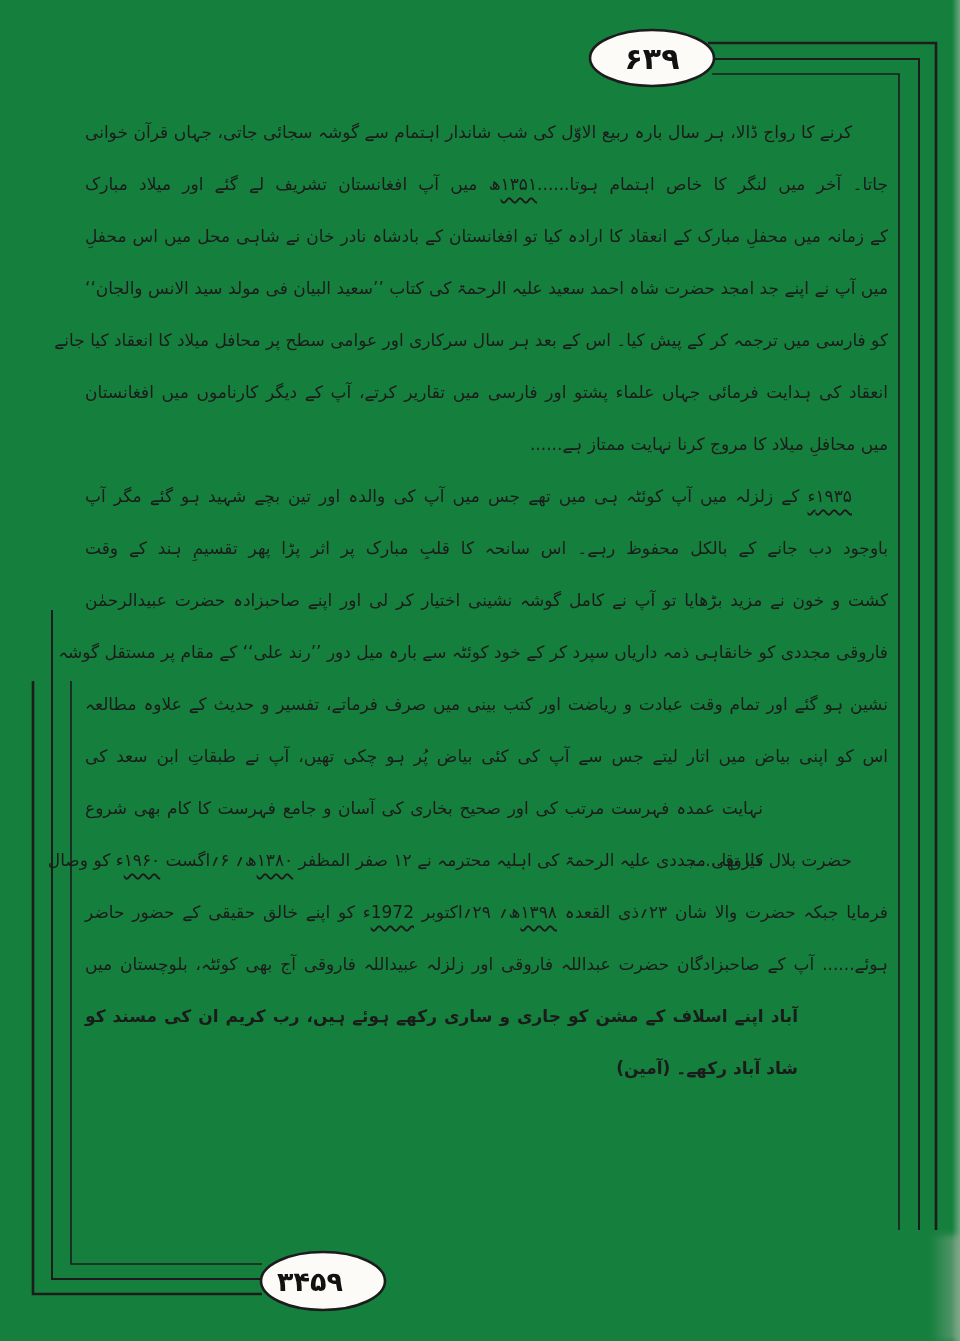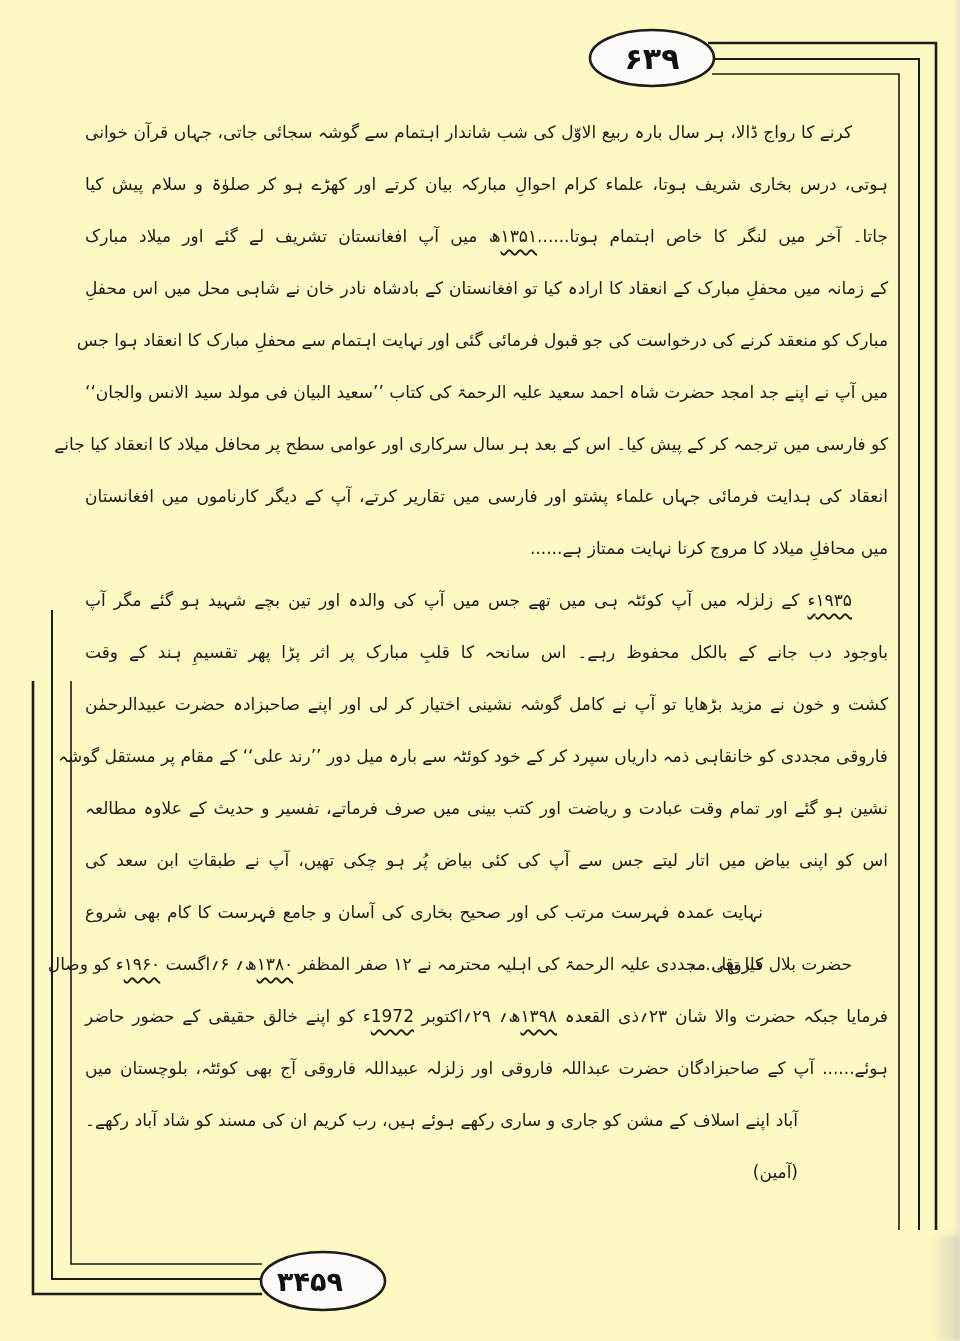--- a/index.html
+++ b/index.html
@@ -1,19 +1,19 @@
 <!DOCTYPE html>
 <html lang="ur" dir="rtl"><head>
 <meta charset="utf-8">
 <style>
   html,body{margin:0;padding:0;background:#e9e7e2;}
   .page{
     position:relative;
     width:960px;height:1341px;
-    background:#fef9c3;
+    background:#15803d;
     overflow:hidden;
     font-family:"DejaVu Sans","DejaVu Serif",sans-serif;
     color:#161616;
   }
   .frame{position:absolute;inset:0;pointer-events:none;}
   .badge{
     position:absolute;
     display:flex;align-items:center;justify-content:center;
     font-weight:bold;
     color:#111;
@@ -30,21 +30,21 @@
     height:52px;line-height:52px;
     font-size:17px;
     white-space:nowrap;
     text-align:justify;
     text-align-last:justify;
     color:#1b1b1b;
   }
   .line.indent{padding-right:36px;}
   .line.final{text-align-last:right;white-space:normal;}
   .line.inset-18{padding-right:125px;}
-  .line.inset-22{padding-right:90px;}
+  .line.inset-22{padding-right:90px;font-weight:bold;}
   u{
     text-decoration-line:underline;
     text-decoration-style:wavy;
     text-decoration-thickness:1.5px;
     text-underline-offset:7px;
   }
   .scan-shadow{
     position:absolute;right:0;top:1235px;width:30px;height:106px;
     background:linear-gradient(to left,#b9b6b0,rgba(185,182,176,0));
     opacity:.5;filter:blur(3px);
@@ -72,24 +72,22 @@
 
     <ellipse cx="652" cy="58" rx="62" ry="28" fill="#fcfbf8" stroke-width="2.6"></ellipse>
     <ellipse cx="323" cy="1281" rx="62" ry="29" fill="#fcfbf8" stroke-width="2.6"></ellipse>
   </svg>
 
   <div class="badge badge-top">۶۳۹</div>
   <div class="badge badge-bottom">۳۴۵۹</div>
 
   <div class="textcol">
     <div class="line indent">کرنے کا رواج ڈالا، ہر سال بارہ ربیع الاوّل کی شب شاندار اہتمام سے گوشہ سجائی جاتی، جہاں قرآن خوانی</div>
-    <div class="line">ہوتی، درس بخاری شریف ہوتا، علماء کرام احوالِ مبارکہ بیان کرتے اور کھڑے ہو کر صلوٰۃ و سلام پیش کیا</div>
     <div class="line">جاتا۔ آخر میں لنگر کا خاص اہتمام ہوتا......<u>۱۳۵۱</u>ھ میں آپ افغانستان تشریف لے گئے اور میلاد مبارک</div>
     <div class="line">کے زمانہ میں محفلِ مبارک کے انعقاد کا ارادہ کیا تو افغانستان کے بادشاہ نادر خان نے شاہی محل میں اس محفلِ</div>
-    <div class="line">مبارک کو منعقد کرنے کی درخواست کی جو قبول فرمائی گئی اور نہایت اہتمام سے محفلِ مبارک کا انعقاد ہوا جس</div>
     <div class="line">میں آپ نے اپنے جد امجد حضرت شاہ احمد سعید علیہ الرحمۃ کی کتاب ’’سعید البیان فی مولد سید الانس والجان‘‘</div>
     <div class="line">کو فارسی میں ترجمہ کر کے پیش کیا۔ اس کے بعد ہر سال سرکاری اور عوامی سطح پر محافل میلاد کا انعقاد کیا جانے</div>
     <div class="line">انعقاد کی ہدایت فرمائی جہاں علماء پشتو اور فارسی میں تقاریر کرتے، آپ کے دیگر کارناموں میں افغانستان</div>
     <div class="line final">میں محافلِ میلاد کا مروج کرنا نہایت ممتاز ہے......</div>
     <div class="line indent"><u>۱۹۳۵ء</u> کے زلزلہ میں آپ کوئٹہ ہی میں تھے جس میں آپ کی والدہ اور تین بچے شہید ہو گئے مگر آپ</div>
     <div class="line">باوجود دب جانے کے بالکل محفوظ رہے۔ اس سانحہ کا قلبِ مبارک پر اثر پڑا پھر تقسیمِ ہند کے وقت</div>
     <div class="line">کشت و خون نے مزید بڑھایا تو آپ نے کامل گوشہ نشینی اختیار کر لی اور اپنے صاحبزادہ حضرت عبیدالرحمٰن</div>
     <div class="line">فاروقی مجددی کو خانقاہی ذمہ داریاں سپرد کر کے خود کوئٹہ سے بارہ میل دور ’’رند علی‘‘ کے مقام پر مستقل گوشہ</div>
     <div class="line">نشین ہو گئے اور تمام وقت عبادت و ریاضت اور کتب بینی میں صرف فرماتے، تفسیر و حدیث کے علاوہ مطالعہ</div>
     <div class="line">اس کو اپنی بیاض میں اتار لیتے جس سے آپ کی کئی بیاض پُر ہو چکی تھیں، آپ نے طبقاتِ ابن سعد کی</div>

